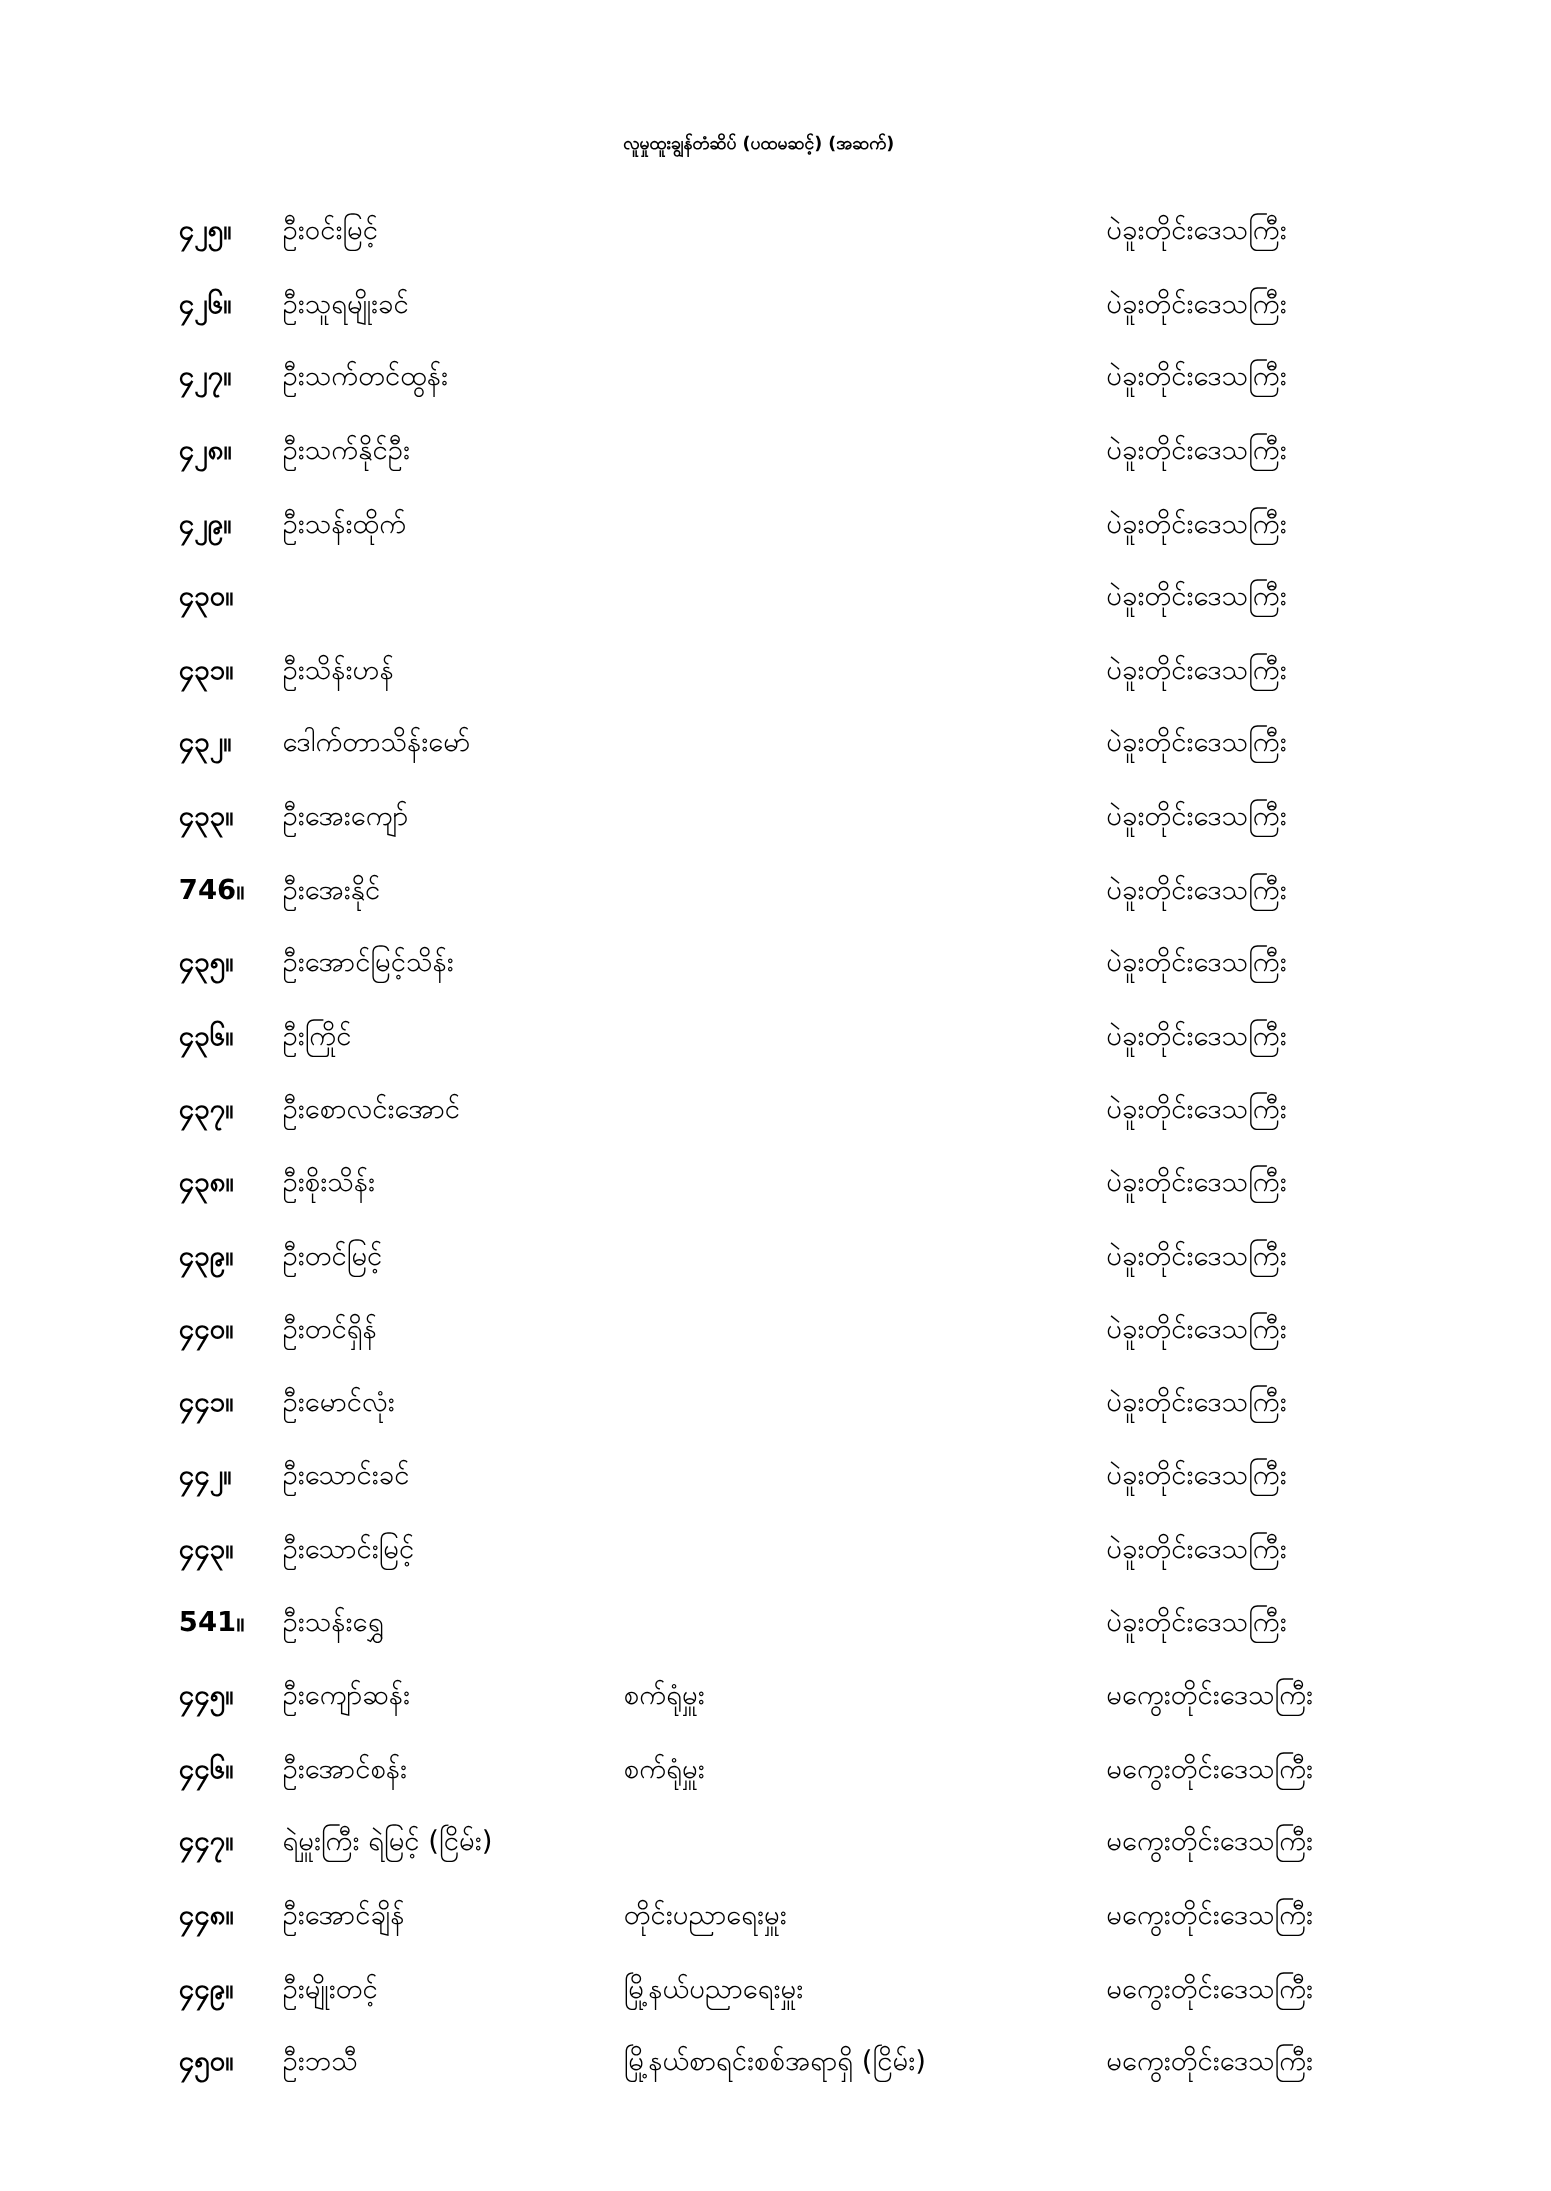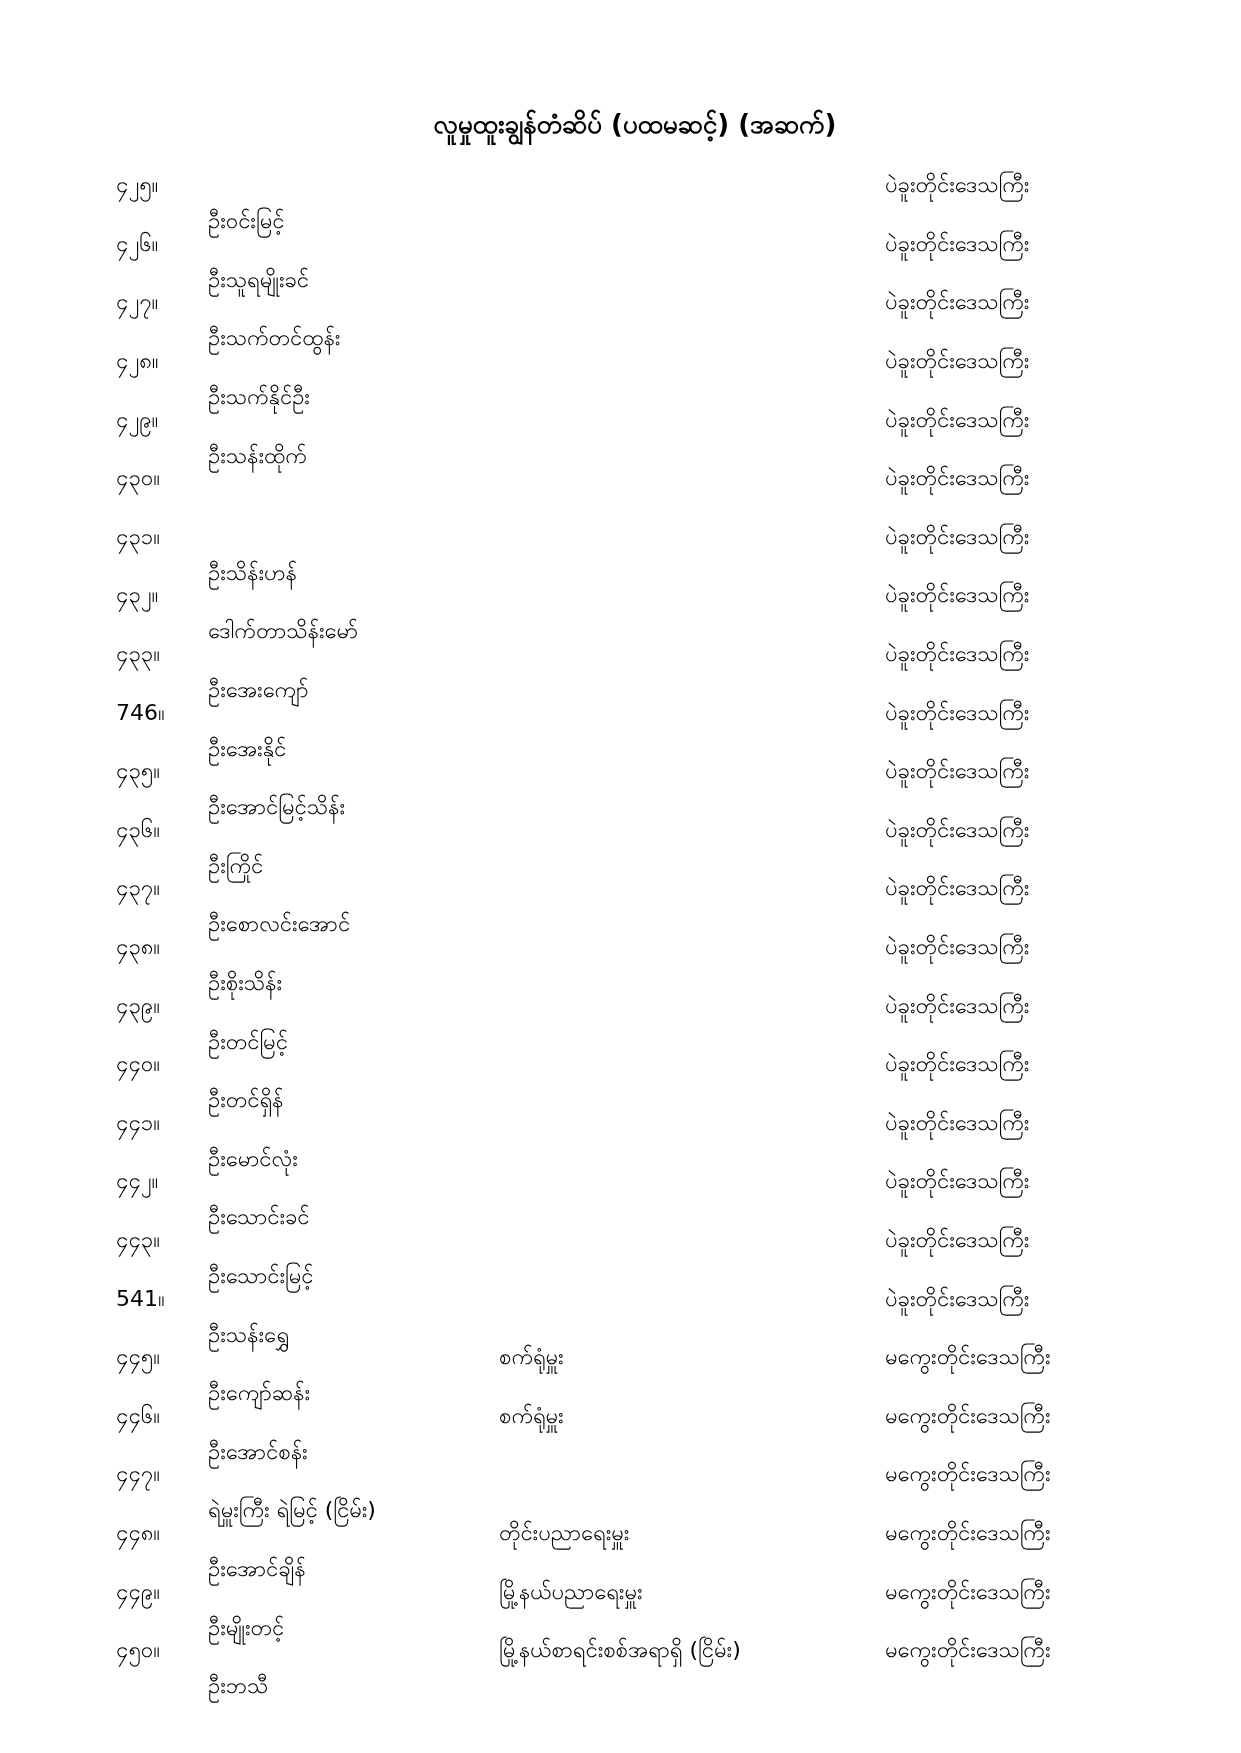--- a/index.html
+++ b/index.html
@@ -26,44 +26,43 @@
     line-height: 1.15;
     letter-spacing: 0.5px;
   }
   .doc-title {
     position: absolute;
     top: 104px;
     left: 0;
     width: 1214px;
     text-align: center;
     font-weight: bold;
-    font-size: 26px;
+    font-size: 14px;
     line-height: 1.6;
-    margin-left: 28px;
   }
   .rows {
     position: absolute;
     top: 156px;
     left: 0;
     width: 1241px;
   }
   .row {
     position: relative;
     height: 58.6px;
   }
   .row span {
     position: absolute;
     top: 50%;
     transform: translateY(-50%);
     white-space: nowrap;
     font-size: 22px;
     line-height: 1.9;
   }
-  .c-no     { left: 116px; }
-  .c-name   { left: 208px; margin-top: 36px; }
+  .c-no     { left: 143px; font-weight: bold; }
+  .c-name   { left: 226px; }
   .c-pos    { left: 466px; margin-left: 33px; }
   .c-region { left: 885px; text-align: right; }
 </style>
 </head>
 <body>
 
 <div class="page">
 
 
   <div class="doc-title">လူမှုထူးချွန်တံဆိပ် (ပထမဆင့်) (အဆက်)</div>

